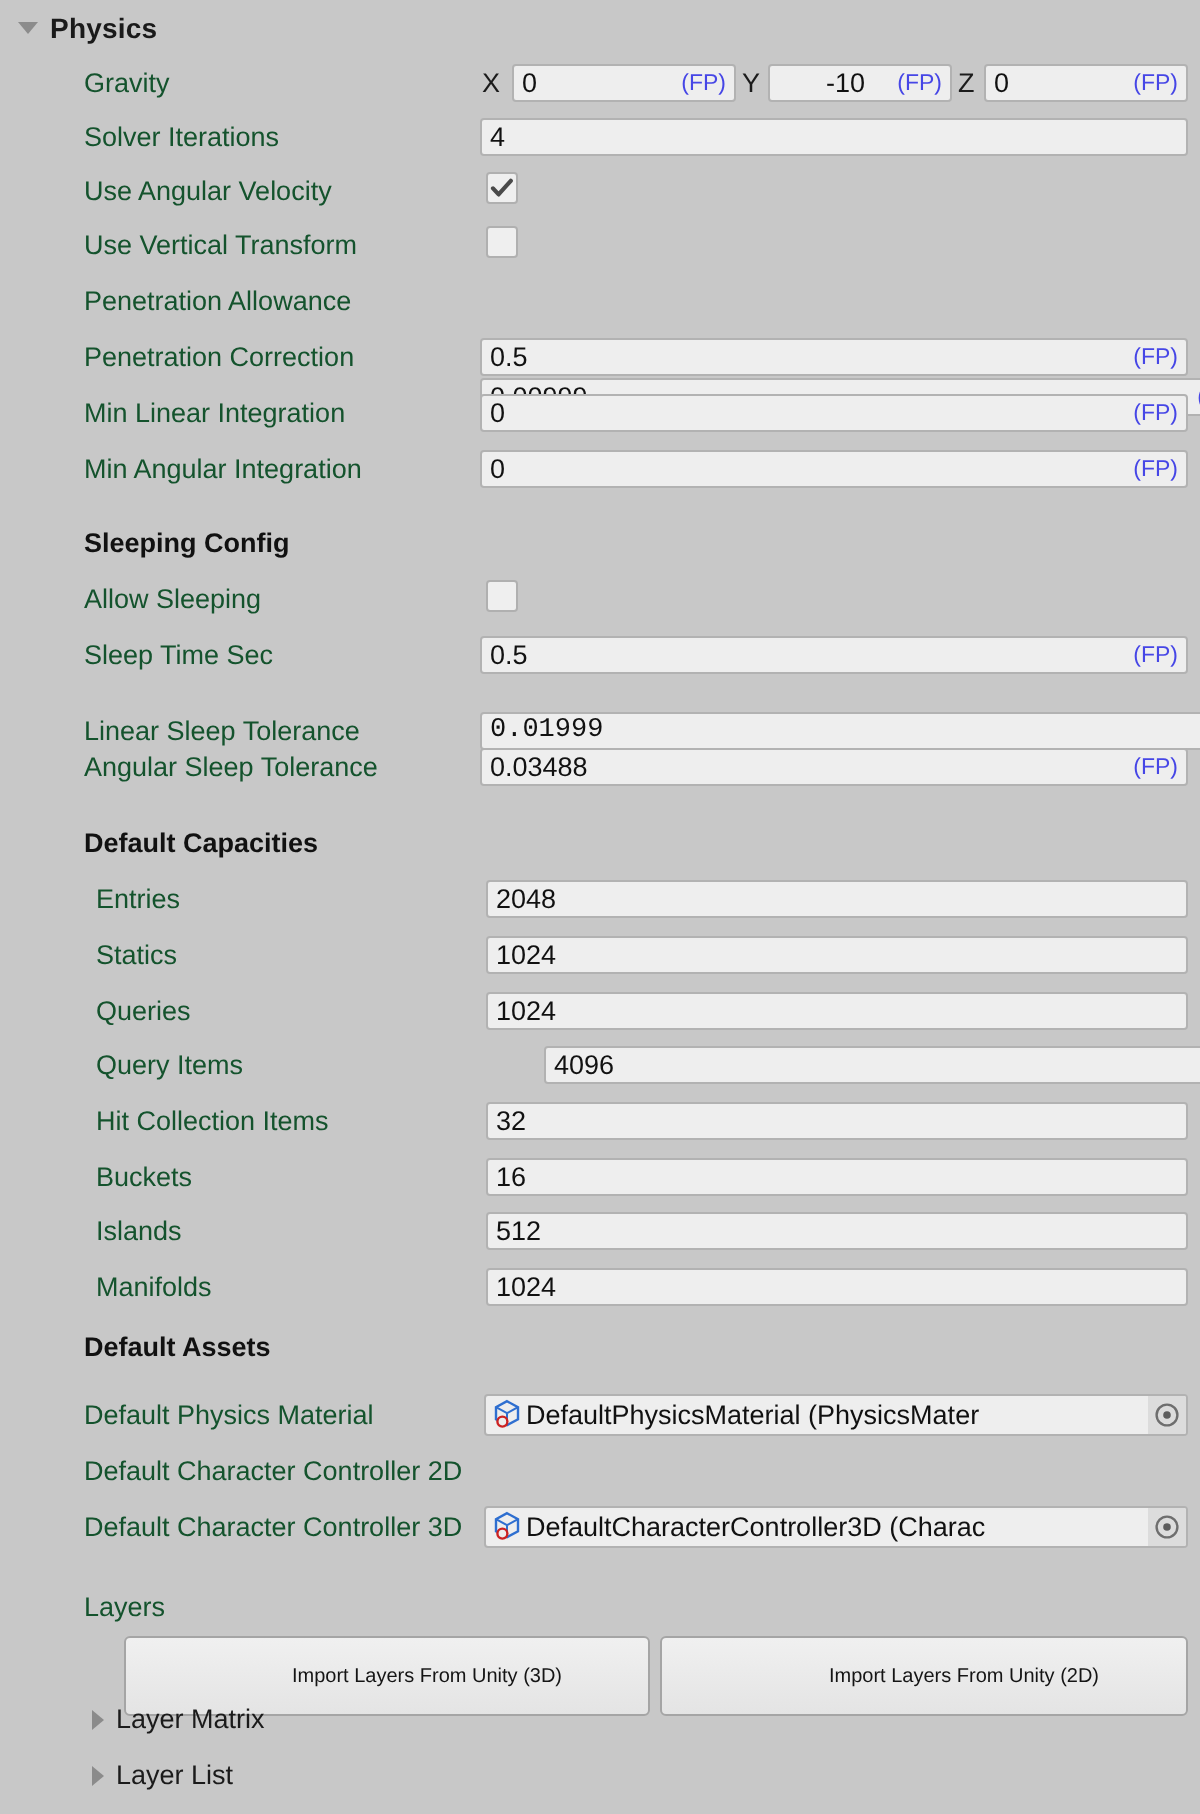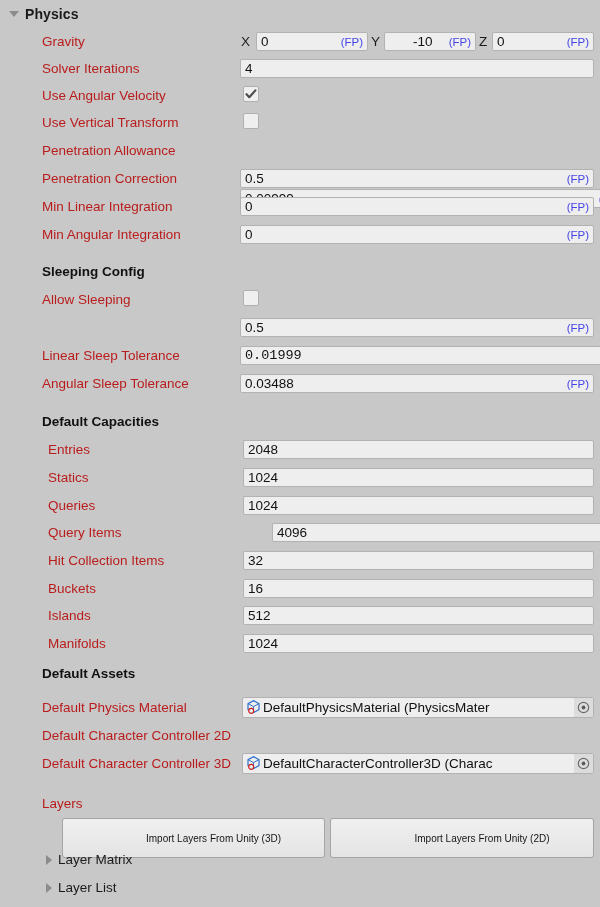--- a/index.html
+++ b/index.html
@@ -68,21 +68,21 @@
     display: flex;
     align-items: center;
   }
   .lbl {
     position: absolute;
     left: 42px;
     top: 0;
     height: 27px;
     line-height: 27px;
     font-size: 13.5px;
-    color: #b91c1c;
+    color: #14532d;
     white-space: nowrap;
     overflow: hidden;
     box-sizing: border-box;
   }
   .lbl.indent { left: 48px; }
   .lbl.clip   { width: 198px; }
   .section {
     position: absolute;
     left: 42px;
     top: 0;
@@ -286,26 +286,27 @@
   </div>
 
   <div class="row" style="top:286px">
     <span class="lbl">Allow Sleeping</span>
     <div class="cbx"></div>
   </div>
   <div class="row" style="top:258px">
     <span class="section">Sleeping Config</span>
   </div>
   <div class="row" style="top:314px">
+    <span class="lbl">Sleep Time Sec</span>
     <div class="fld" style="left:240px; width:354px;">
       <span class="val">0.5</span>
       <span class="fp">(FP)</span>
     </div>
   </div>
-  <div class="row" style="top:342px">
+  <div class="row" style="top:352px">
     <span class="lbl">Linear Sleep Tolerance</span>
     <div class="fld" style="left:240px; width:412px;font-family:Liberation Mono, monospace;">
       <span class="val">0.01999</span>
       <span class="fp">(FP)</span>
     </div>
   </div>
   <div class="row" style="top:370px">
     <span class="lbl">Angular Sleep Tolerance</span>
     <div class="fld" style="left:240px; width:354px;">
       <span class="val">0.03488</span>

